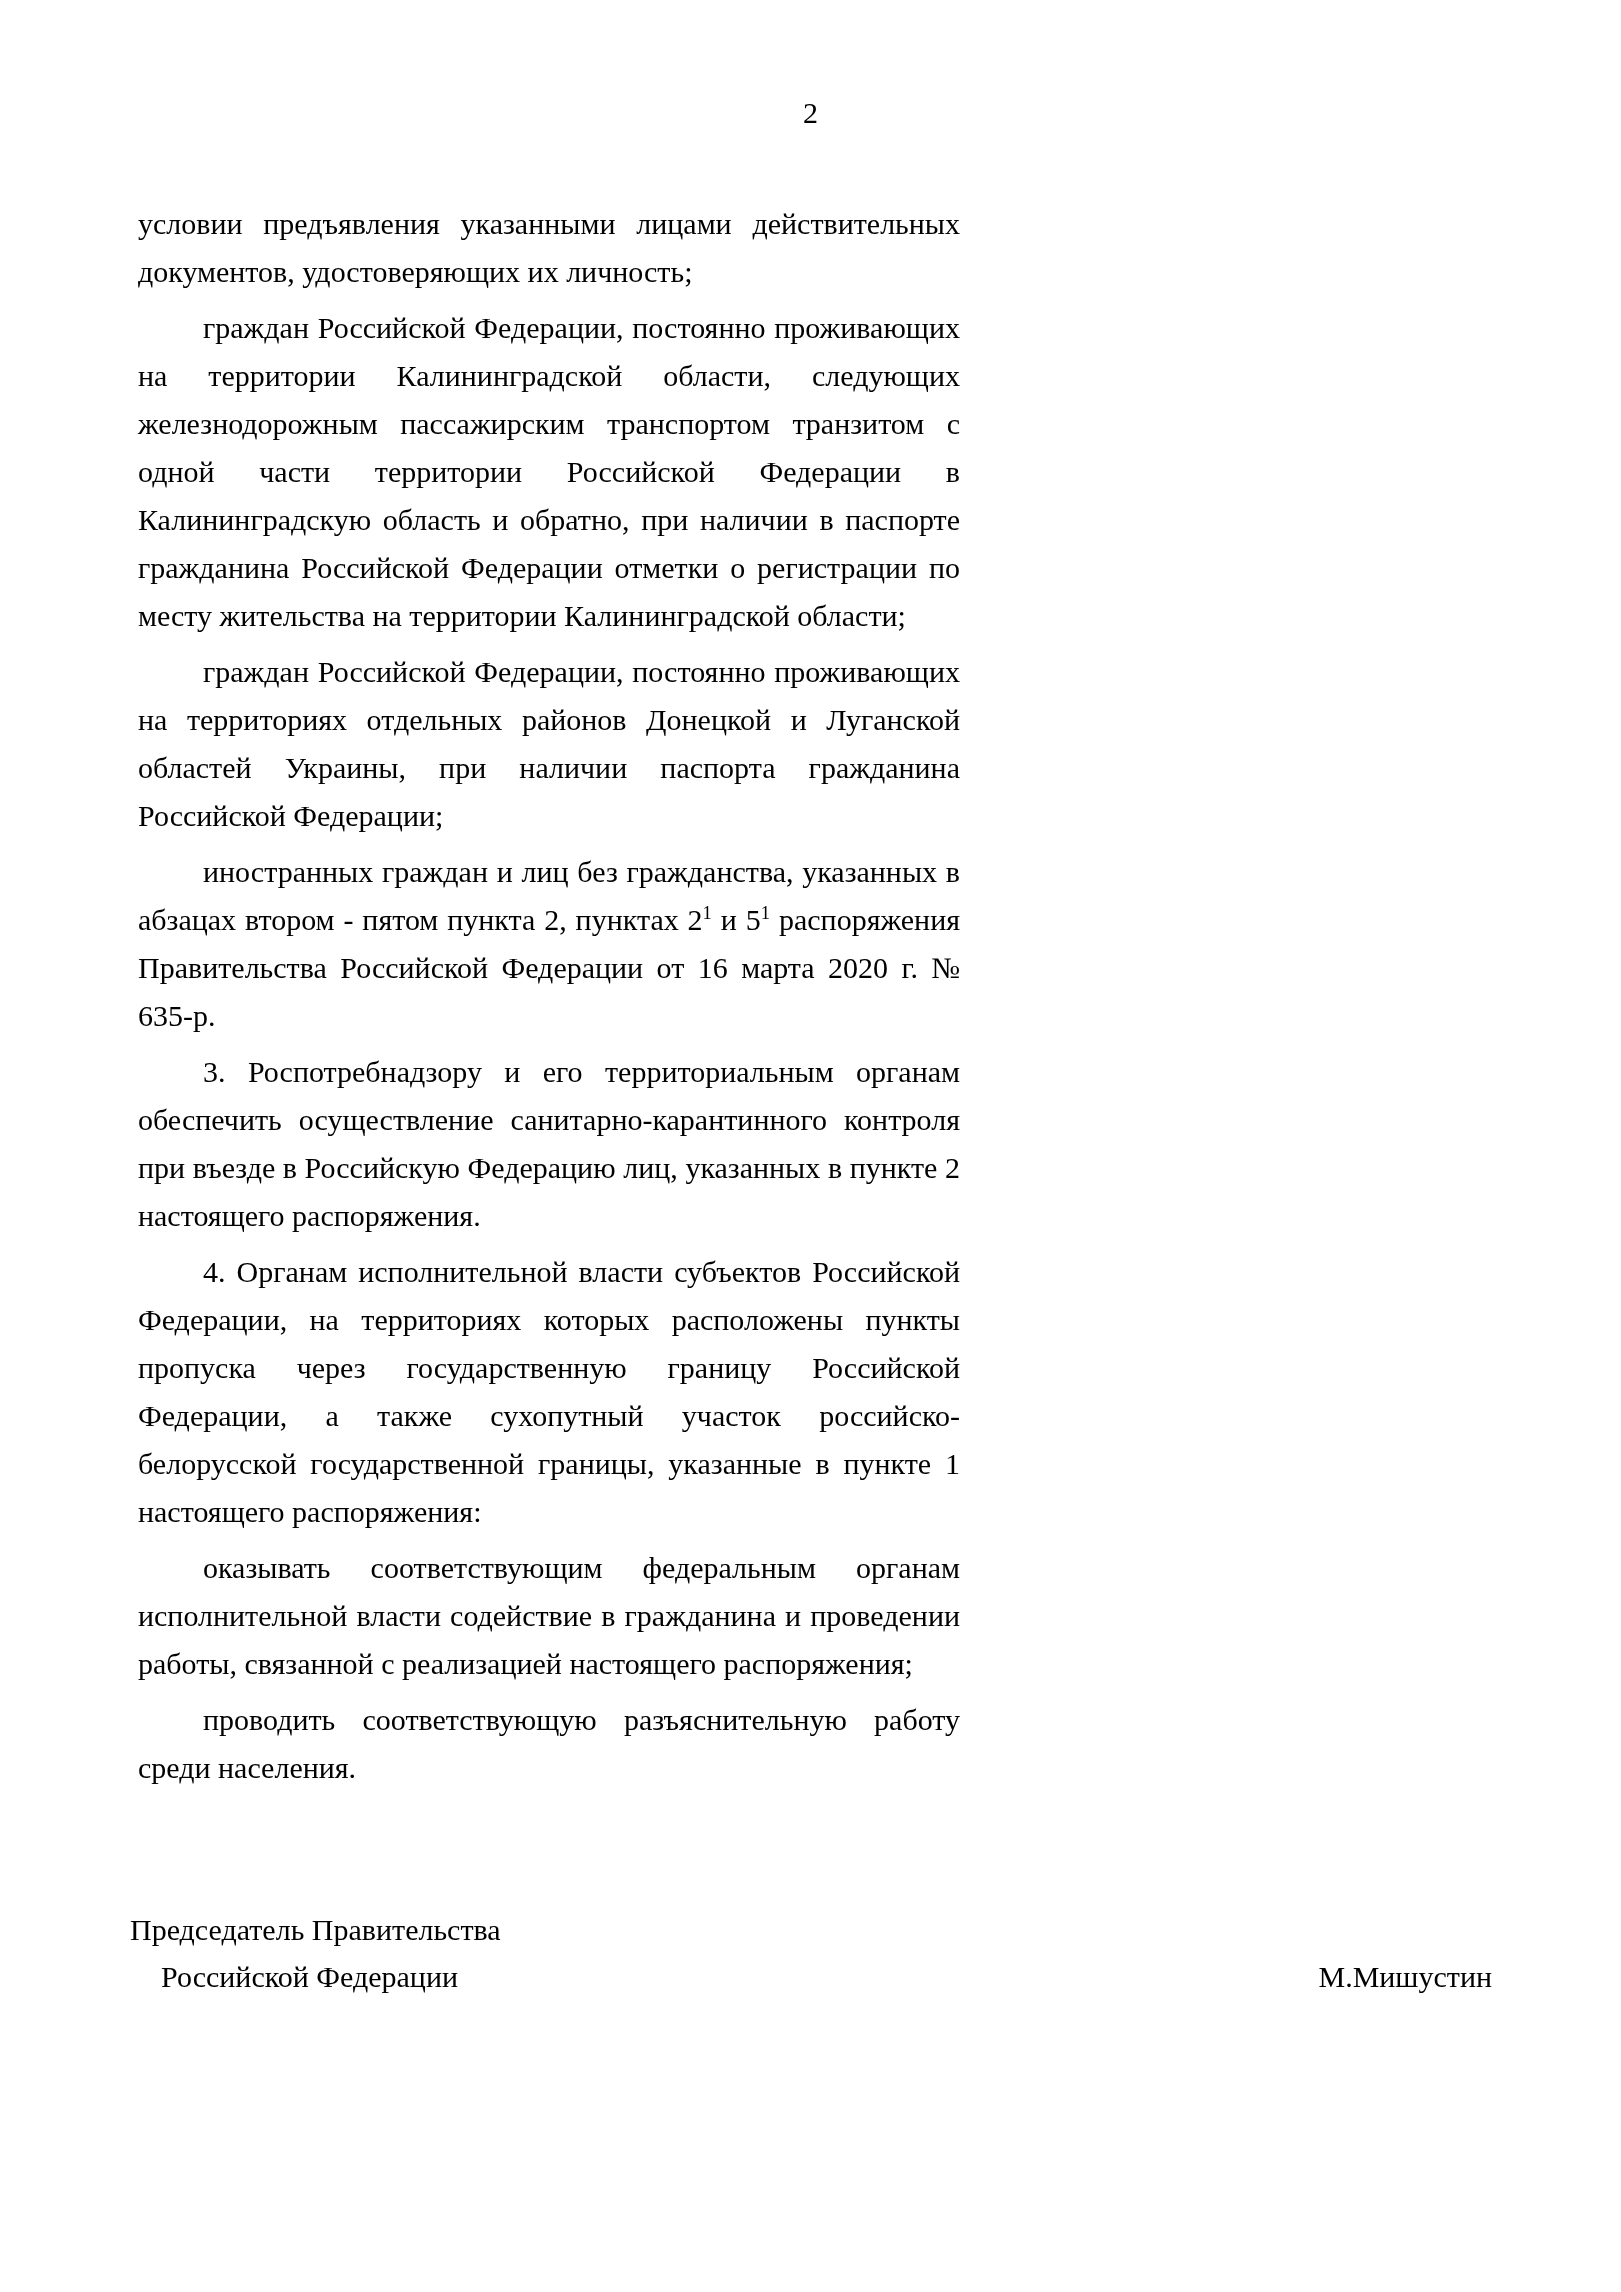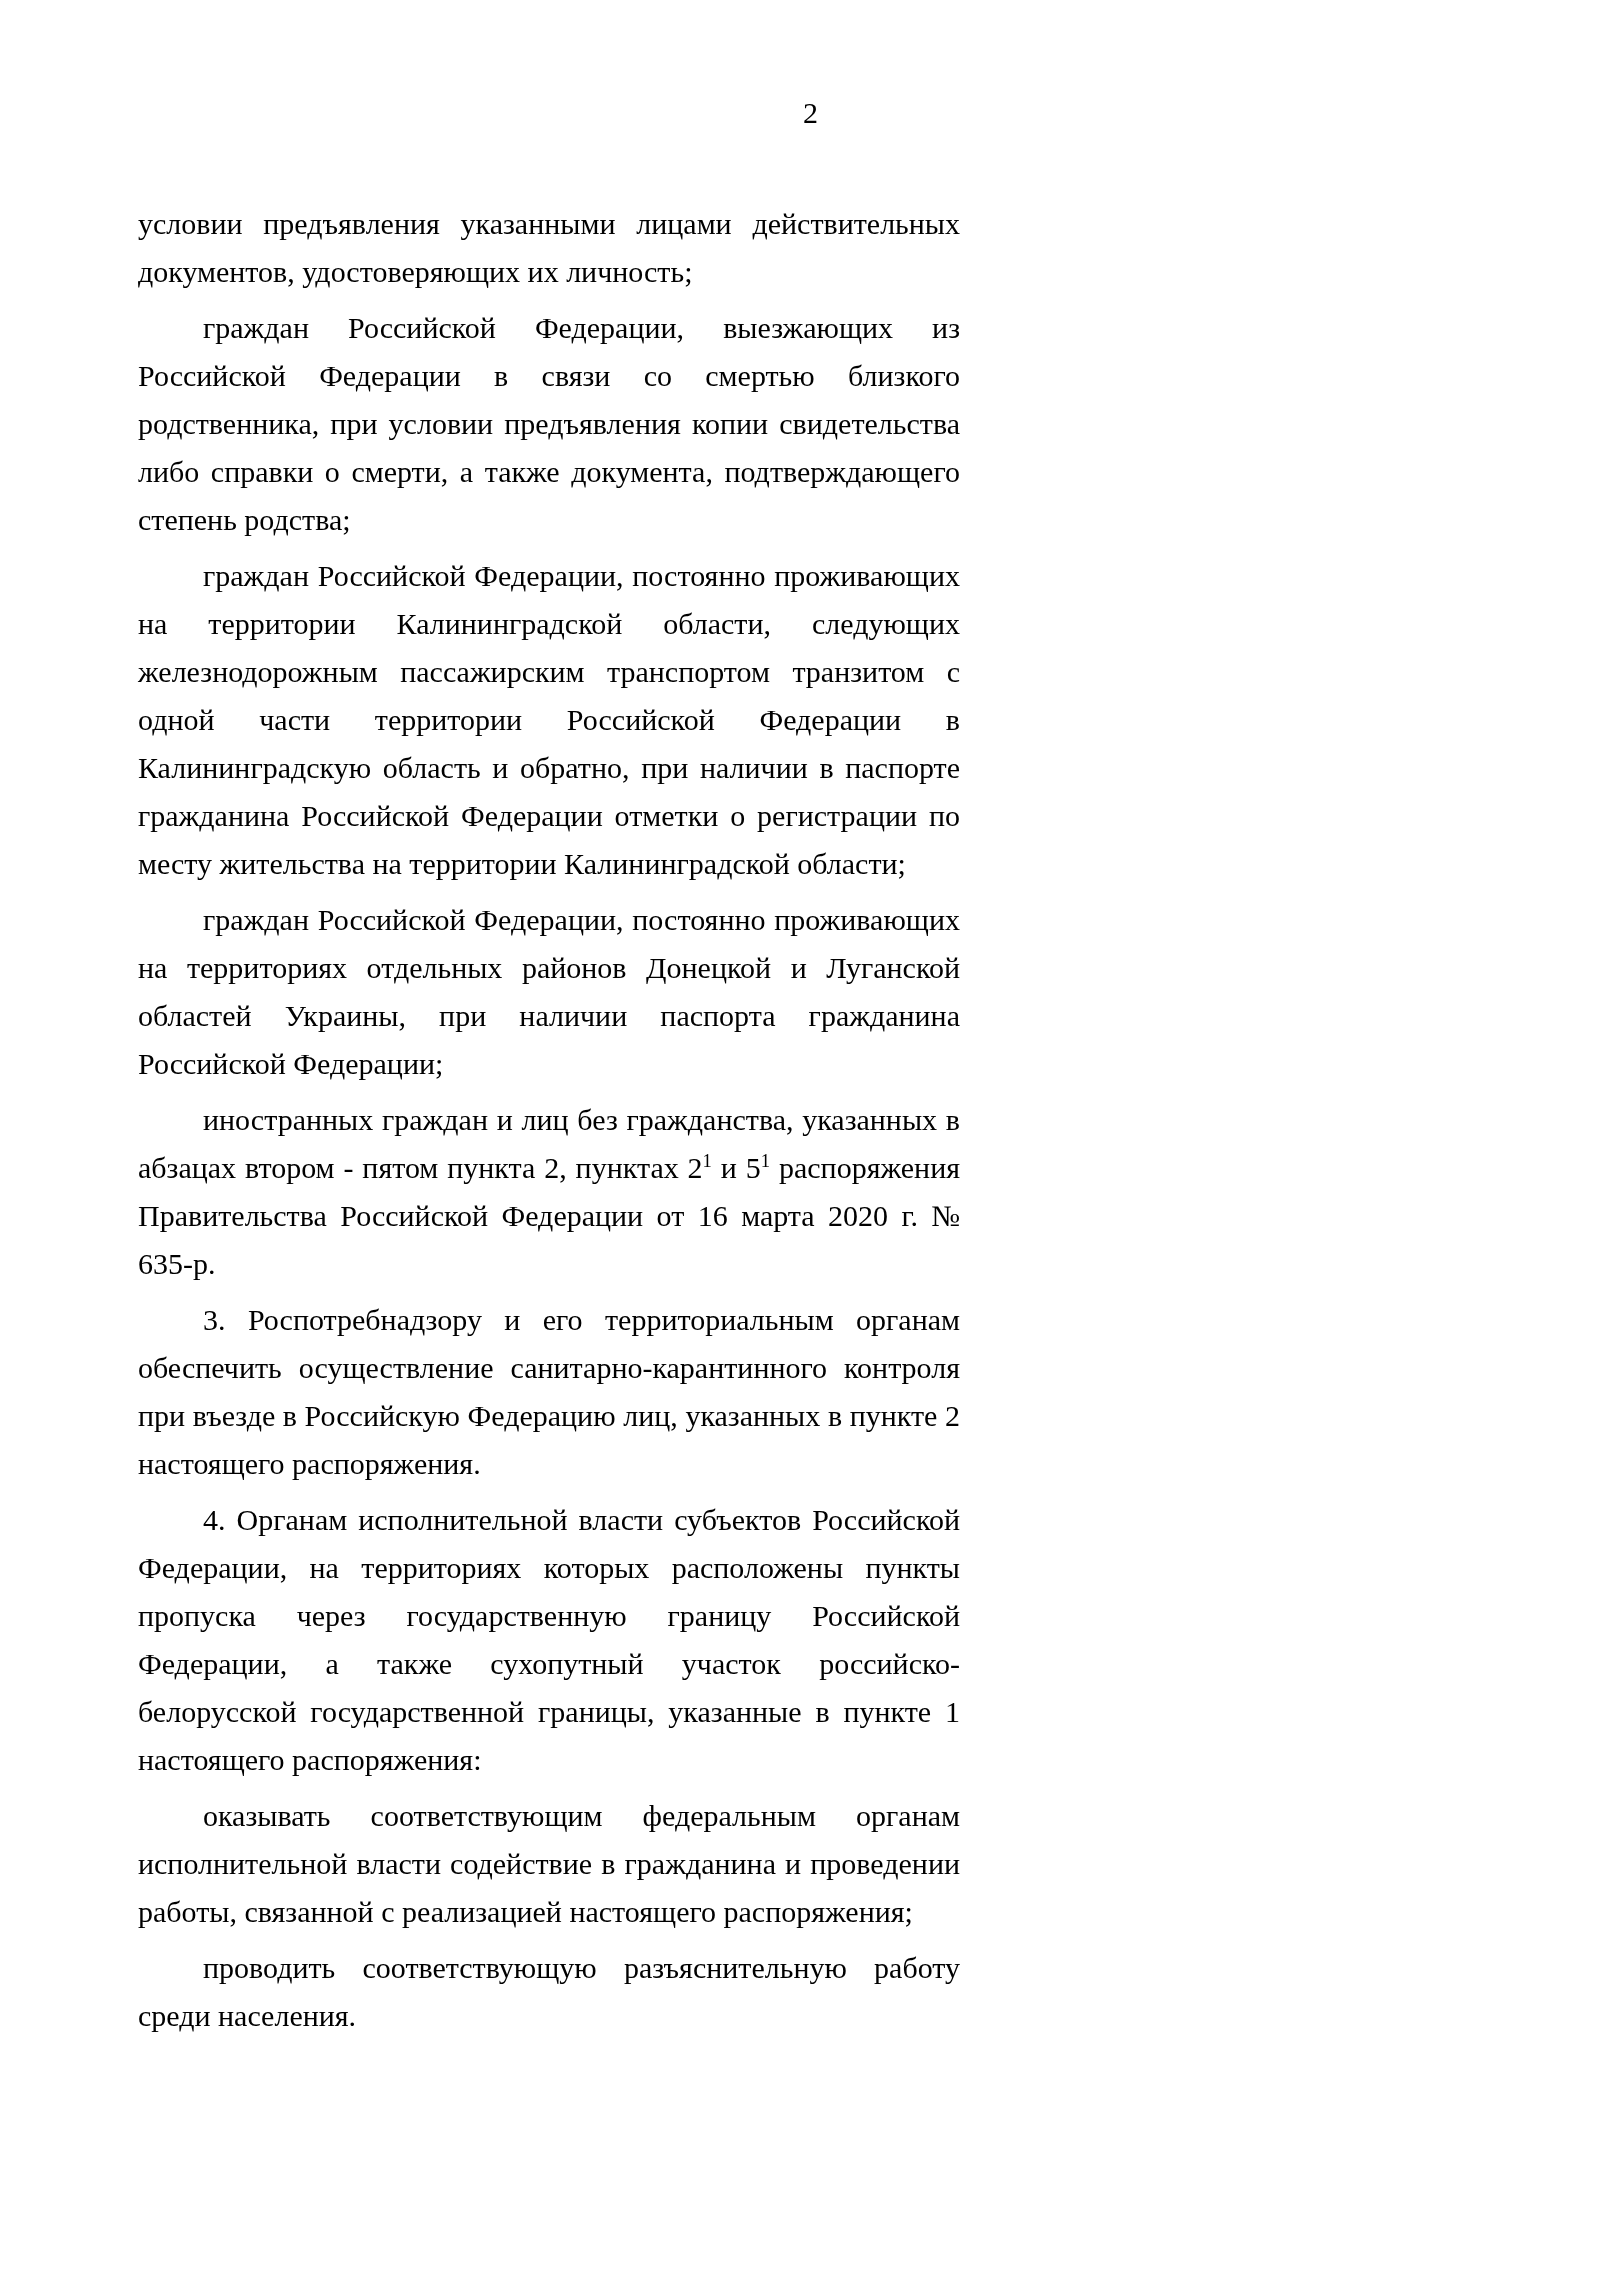--- a/index.html
+++ b/index.html
@@ -80,32 +80,38 @@
 </head>
 <body>
 
 <div class="page">
 
   <div class="page-number">2</div>
 
   <div class="body-block">
     <p class="para" id="para-0">условии предъявления указанными лицами действительных документов, удостоверяющих их личность;</p>
 
-    <p class="para indent" id="para-1">граждан Российской Федерации, выезжающих из Российской Федерации в связи со смертью близкого родственника, при условии предъявления копии свидетельства либо справки о смерти, а также документа, подтверждающего степень родства;</p>
 
     <p class="para indent" id="para-2">граждан Российской Федерации, постоянно проживающих на территории Калининградской области, следующих железнодорожным пассажирским транспортом транзитом с одной части территории Российской Федерации в Калининградскую область и обратно, при наличии в паспорте гражданина Российской Федерации отметки о регистрации по месту жительства на территории Калининградской области;</p>
 
     <p class="para indent" id="para-3">граждан Российской Федерации, постоянно проживающих на территориях отдельных районов Донецкой и Луганской областей Украины, при наличии паспорта гражданина Российской Федерации;</p>
 
     <p class="para indent" id="para-4">иностранных граждан и лиц без гражданства, указанных в абзацах втором - пятом пункта 2, пунктах 2<sup class="fn">1</sup> и 5<sup class="fn">1</sup> распоряжения Правительства Российской Федерации от 16 марта 2020 г. № 635-р.</p>
 
     <p class="para indent" id="para-5">3. Роспотребнадзору и его территориальным органам обеспечить осуществление санитарно-карантинного контроля при въезде в Российскую Федерацию лиц, указанных в пункте 2 настоящего распоряжения.</p>
 
     <p class="para indent" id="para-6">4. Органам исполнительной власти субъектов Российской Федерации, на территориях которых расположены пункты пропуска через государственную границу Российской Федерации, а также сухопутный участок российско-белорусской государственной границы, указанные в пункте 1 настоящего распоряжения:</p>
 
     <p class="para indent" id="para-7">оказывать соответствующим федеральным органам исполнительной власти содействие в гражданина и проведении работы, связанной с реализацией настоящего распоряжения;</p>
 
     <p class="para indent" id="para-8">проводить соответствующую разъяснительную работу среди населения.</p>
   </div>
 
+  <div class="signature">
+    <div class="sig-line1">Председатель Правительства</div>
+    <div class="sig-row">
+      <div class="sig-post2">Российской Федерации</div>
+      <div class="sig-name">М.Мишустин</div>
+    </div>
+  </div>
 
 </div>
 
 
 </body></html>

